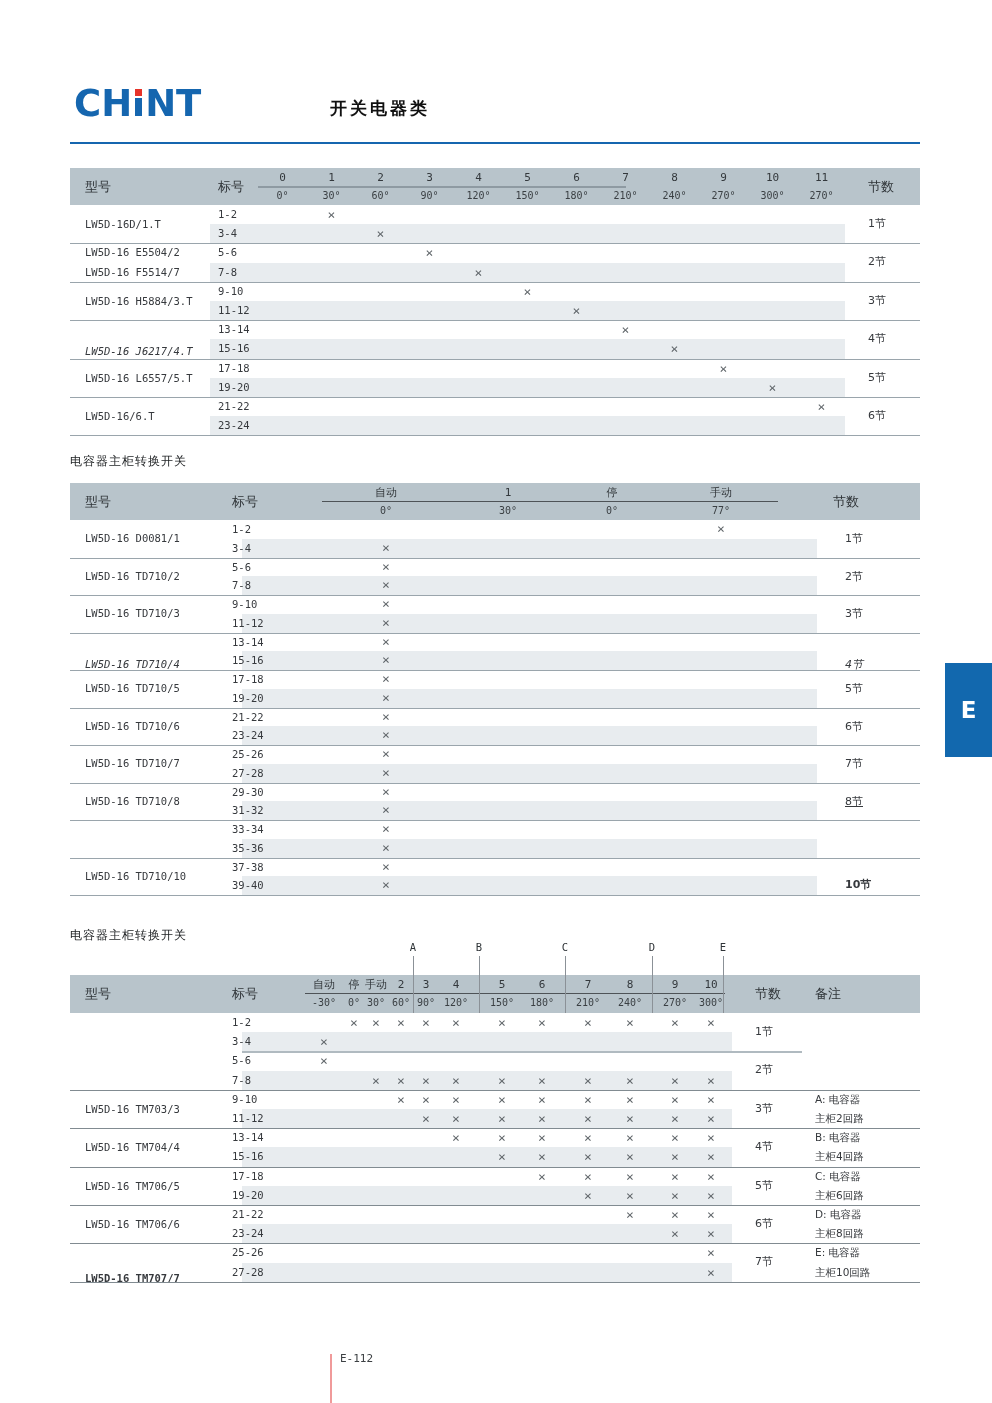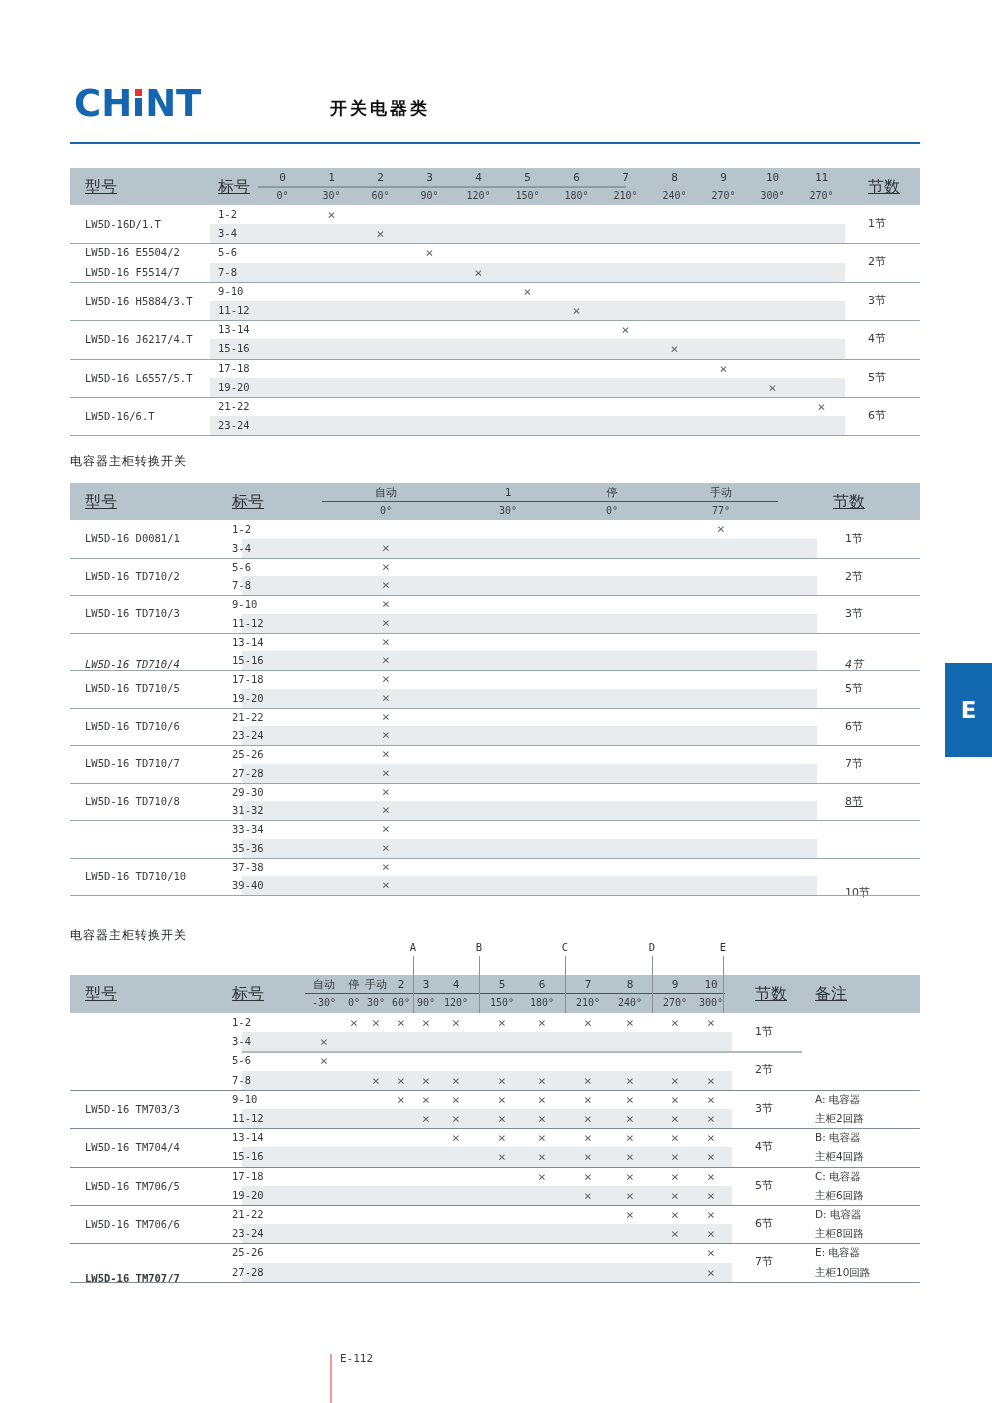--- a/index.html
+++ b/index.html
@@ -12,21 +12,21 @@
   .logo-i{display:inline-block;position:relative;width:9px;height:27px;margin:0 2px;}
   .logo-dot{position:absolute;left:1px;top:0;width:7px;height:7px;background:#e63329;}
   .logo-ibar{position:absolute;left:1px;top:9px;width:7px;height:18px;background:#1566af;}
   .doc-title{position:absolute;left:330px;top:97px;font-size:17px;font-weight:700;
              letter-spacing:3px;color:#111;}
   .blue-rule{position:absolute;left:70px;top:142px;width:850px;height:2px;background:#1566af;}
   
   .sec-title{position:absolute;left:70px;font-size:12px;color:#1b1e20;letter-spacing:1px;}
   
   .band{position:absolute;left:70px;width:850px;background:#b8c4cb;}
-  .hlabel{position:absolute;font-size:16px;color:#2e3337;white-space:nowrap;text-decoration:underline;}
+  .hlabel{position:absolute;font-size:13px;color:#2e3337;white-space:nowrap;}
   .poslabel{position:absolute;text-align:center;font-size:11px;color:#33383c;
             font-family:"DejaVu Sans Mono","Liberation Mono",monospace;white-space:nowrap;}
   .anglabel{position:absolute;text-align:center;font-size:10px;color:#3a3f43;
             font-family:"DejaVu Sans Mono","Liberation Mono",monospace;white-space:nowrap;}
   .row{position:absolute;left:70px;width:850px;}
   .stripe{position:absolute;top:0;bottom:0;background:#e8ecef;}
   .cellmark{position:absolute;font-size:10.5px;color:#36393d;white-space:nowrap;
             font-family:"DejaVu Sans Mono","Liberation Mono",monospace;}
   .xmark{position:absolute;width:18px;text-align:center;font-size:13px;color:#5d6367;
          font-family:"DejaVu Sans Mono","Liberation Mono",monospace;}
@@ -142,21 +142,21 @@
     <div class="row" style="top: 320.2px; height: 19.2px;">
       <div class="cellmark" style="left: 148px; line-height: 19.2px;">13-14</div>
       <div class="xmark" style="left: 546.5px; line-height: 19.2px;">×</div>
     </div>
     <div class="row" style="top: 339.4px; height: 19.2px;">
       <div class="stripe" style="left: 140px; width: 635px;"></div>
       <div class="cellmark" style="left: 148px; line-height: 19.2px;">15-16</div>
       <div class="xmark" style="left: 595.5px; line-height: 19.2px;">×</div>
     </div>
     <div class="goverlay" style="top: 320.2px; height: 38.4px;">
-      <div class="cellmodel" style="top: 0px; line-height: 38.4px;">LW5D-16 J6217/4.T</div>
+      <div class="cellmodel" style="top: 12px; line-height: 38.4px; font-style: italic;">LW5D-16 J6217/4.T</div>
       <div class="cellsec" style="left: 798px; top: 0px; line-height: 38.4px;">4节</div>
     </div>
     <div class="hline" style="left: 70px; top: 358.6px; width: 850px; height: 1px; background: rgb(154, 165, 172);"></div>
     <div class="row" style="top: 358.6px; height: 19.2px;">
       <div class="cellmark" style="left: 148px; line-height: 19.2px;">17-18</div>
       <div class="xmark" style="left: 644.5px; line-height: 19.2px;">×</div>
     </div>
     <div class="row" style="top: 377.8px; height: 19.2px;">
       <div class="stripe" style="left: 140px; width: 635px;"></div>
       <div class="cellmark" style="left: 148px; line-height: 19.2px;">19-20</div>
@@ -320,21 +320,21 @@
       <div class="cellmark" style="left: 162px; line-height: 18.75px;">37-38</div>
       <div class="xmark" style="left: 307px; line-height: 18.75px;">×</div>
     </div>
     <div class="row" style="top: 876.25px; height: 18.75px;">
       <div class="stripe" style="left: 172px; width: 575px;"></div>
       <div class="cellmark" style="left: 162px; line-height: 18.75px;">39-40</div>
       <div class="xmark" style="left: 307px; line-height: 18.75px;">×</div>
     </div>
     <div class="goverlay" style="top: 857.5px; height: 37.5px;">
       <div class="cellmodel" style="top: 0px; line-height: 37.5px;">LW5D-16 TD710/10</div>
-      <div class="cellsec" style="left: 775px; top: 16px; line-height: 37.5px;">10节</div>
+      <div class="cellsec" style="left: 775px; top: 8px; line-height: 37.5px; font-weight: bold;">10节</div>
     </div>
     <div class="hline" style="left: 70px; top: 895px; width: 850px; height: 1px; background: rgb(154, 165, 172);"></div>
     <div class="band" style="top: 975px; height: 38px;">
       <div class="hlabel" style="left: 15px; line-height: 38px;">型号</div>
       <div class="hlabel" style="left: 162px; line-height: 38px;">标号</div>
       <div class="hlabel" style="left: 685px; line-height: 38px;">节数</div>
       <div class="hlabel" style="left: 745px; line-height: 38px;">备注</div>
       <div class="poslabel" style="left: 227px; top: 2px; width: 54px; line-height: 16px;">自动</div>
       <div class="poslabel" style="left: 257px; top: 2px; width: 54px; line-height: 16px;">停</div>
       <div class="poslabel" style="left: 279px; top: 2px; width: 54px; line-height: 16px;">手动</div>

